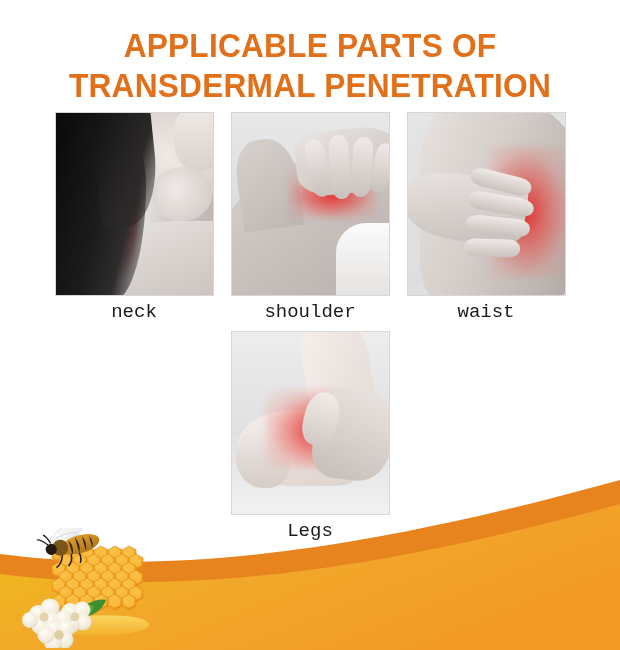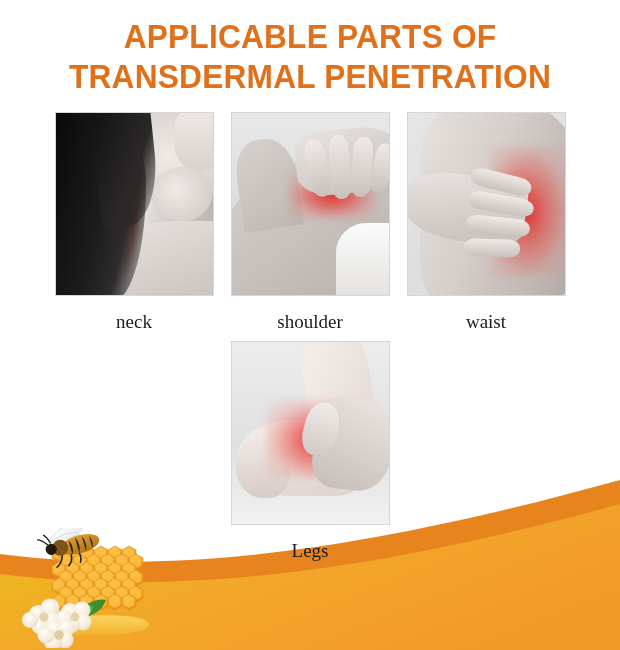--- a/index.html
+++ b/index.html
@@ -6,21 +6,21 @@
   body{
     width:620px;height:650px;
     background:#ffffff;
     font-family:"Liberation Sans", sans-serif;
     overflow:hidden;
     position:relative;
   }
 
   
   .title-wrap{
-    position:absolute;left:0;top:17px;width:620px;
+    position:absolute;left:0;top:26px;width:620px;
     text-align:center;
     z-index:6;
   }
   .title-line{
     font-family:"Liberation Sans", sans-serif;
     font-weight:bold;
     font-size:33px;
     line-height:40px;
     letter-spacing:0.2px;
     color:#E1701A;
@@ -51,22 +51,22 @@
     border:1px dotted #c9c9c9;
     background:#e3e3e3;
     position:relative;
     overflow:hidden;
     box-sizing:border-box;
   }
   .caption{
     font-size:19px;
     color:#1b1b1b;
     line-height:30px;
-    margin-top:11px;
-    font-family:Liberation Serif, serif;
+    margin-top:1px;
+    font-family:Liberation Mono, monospace;
   }
 
   
   .ph-bg{position:absolute;inset:0;}
   .sh{position:absolute;}          
 
   
   .neck-bg{background:linear-gradient(100deg,#0e0e0e 0%,#141414 26%,#ffffff 34%,#f3f1f1 46%,#cfcac7 70%,#b7b1ae 100%);}
   .neck-hair{
     left:-6px;top:-4px;width:96px;height:192px;

